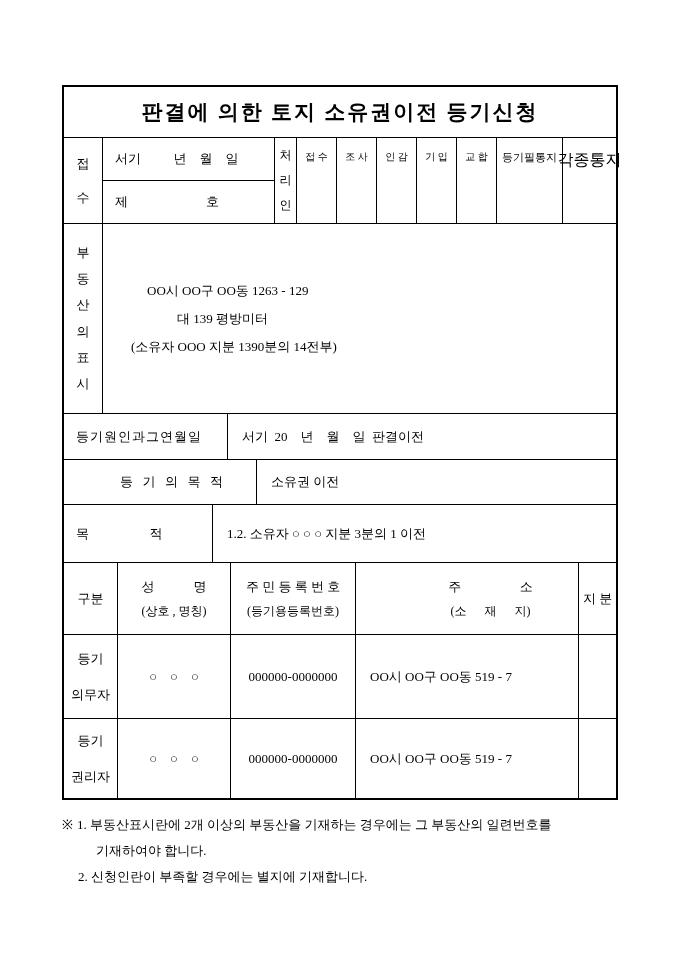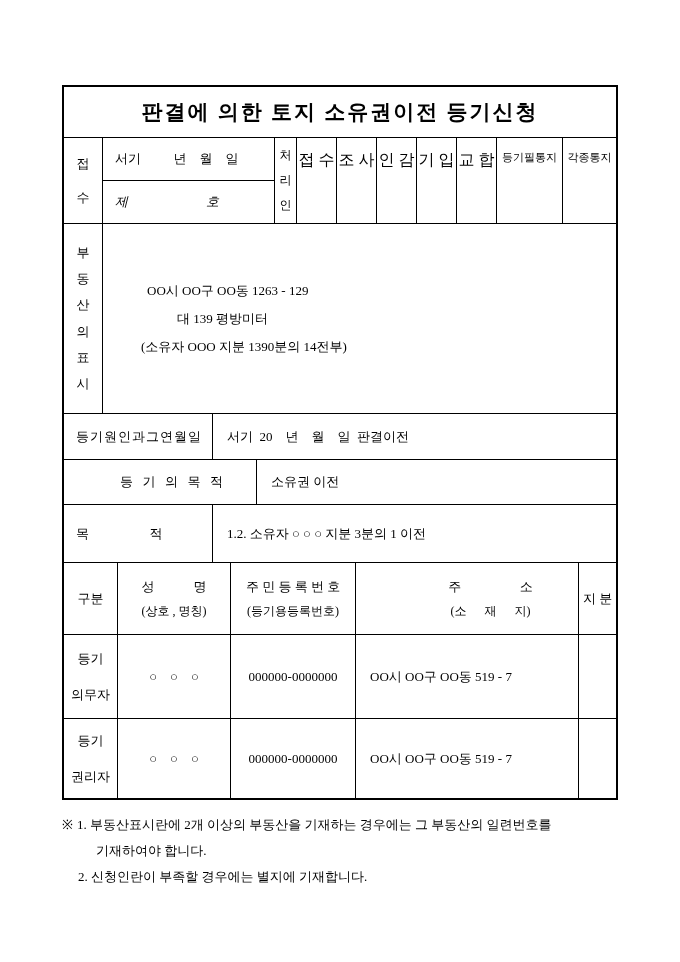--- a/index.html
+++ b/index.html
@@ -24,37 +24,37 @@
   
   .title-row { height:50px; align-items:center; justify-content:center; }
   .title { font-size:21px; font-weight:bold; letter-spacing:2px; }
 
   
   .receipt-row { height:86px; }
   .v-label { display:flex; flex-direction:column; align-items:center; justify-content:center; }
   .col-jeopsu { width:38px; gap:16px; font-size:13px; }
   .col-date { width:172px; display:flex; flex-direction:column; }
   .date-line { height:43px; border-bottom:1px solid #000; display:flex; align-items:center; padding-left:12px; font-size:13px; }
-  .number-line { height:42px; display:flex; align-items:center; padding-left:12px; font-size:13px;font-style:italic; }
+  .number-line { height:42px; display:flex; align-items:center; padding-left:12px; font-size:13px; }
   .col-proc { width:22px; gap:8px; font-size:12px; }
-  .rc { display:flex; justify-content:center; padding-top:12px; font-size:16px; }
+  .rc { display:flex; justify-content:center; padding-top:12px; font-size:10px; }
   .rc-s { width:40px; }
   .rc-m { width:66px; font-size:11px; }
-  .rc-e { width:54px; font-size:11px; }
+  .rc-e { width:54px; font-size:16px; }
 
   
   .property-row { height:190px; }
   .prop-label { width:38px; justify-content:space-evenly; padding:12px 0; font-size:13px; }
   .prop-content { flex:1; display:flex; flex-direction:column; justify-content:center; gap:10px; font-size:13px; }
   .prop-line-0 { margin-left:44px; }
   .prop-line-1 { margin-left:74px; }
-  .prop-line-2 { margin-left:38px; }
+  .prop-line-2 { margin-left:28px; }
 
   
-  .cause-row { height:46px; }
+  .cause-row { height:46px;gap:15px; }
   .purpose-row { height:45px;padding-left:44px; }
   .object-row { height:58px; }
   .lv-label { width:148px; display:flex; align-items:center; padding-left:12px; font-size:13px; letter-spacing:1px; }
   .lv-value { flex:1; display:flex; align-items:center; padding-left:14px; font-size:13px; }
 
   
   .party-header-row { height:72px; }
   .ph { display:flex; flex-direction:column; align-items:center; justify-content:center; gap:7px; }
   .ph-top { font-size:13px; }
   .ph-bottom { font-size:12px; }

